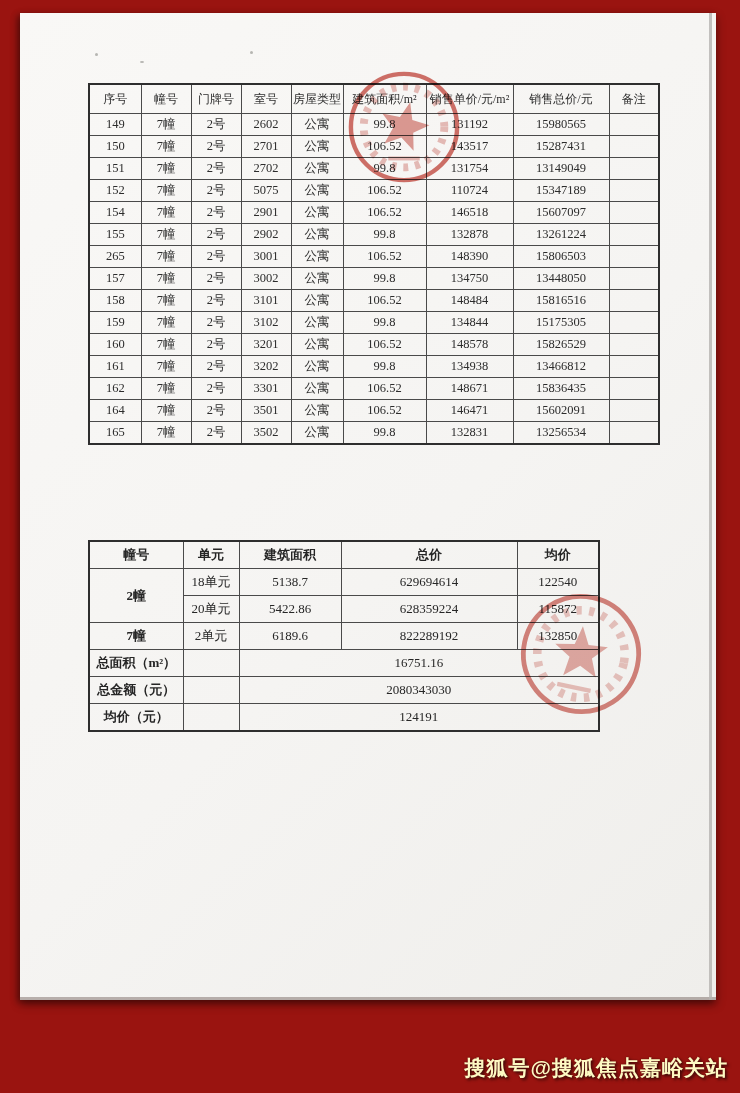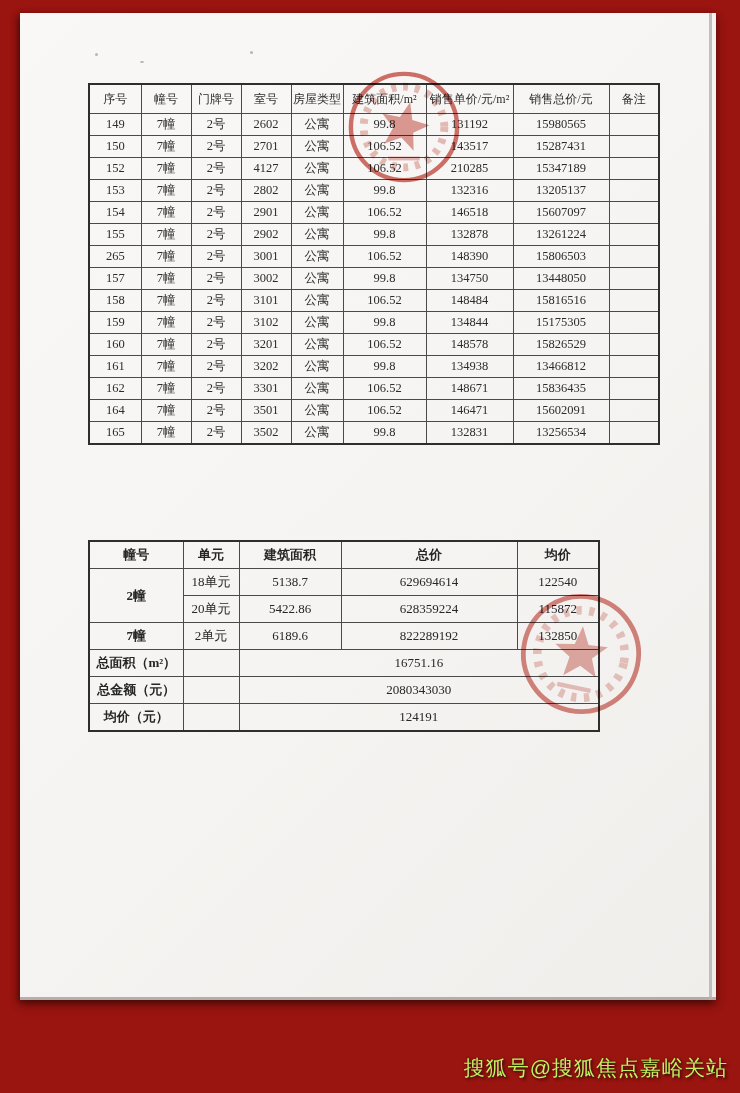--- a/index.html
+++ b/index.html
@@ -40,22 +40,22 @@
   .t2 th{height:26px;font-weight:bold;}
   .t2 td{height:26px;}
   .t2 td.lbl{font-weight:bold;font-family:Liberation Serif, serif;}
 
   .stamp{position:absolute;pointer-events:none;mix-blend-mode:multiply;}
   .stamp-top{left:325px;top:55px;}
   .stamp-bottom{left:497px;top:577px;transform:rotate(12deg);}
 
   .watermark{
     position:absolute;top:1054px;right:12px;
-    font-family:"Liberation Sans", sans-serif;font-weight:normal;
-    font-size:21px;letter-spacing:1px;color:#bef264;
+    font-family:"Liberation Sans", sans-serif;font-weight:bold;
+    font-size:21px;letter-spacing:1px;color:#fef9c3;
     text-shadow:2px 2px 3px rgba(0,0,0,0.6), 0 0 2px rgba(0,0,0,0.4);
   }
 </style>
 </head>
 <body>
 
 <div class="paper">
 
   <div class="speck" style="left:75px;top:40px;width:3px;height:3px;"></div>
   <div class="speck" style="left:120px;top:48px;width:4px;height:2px;"></div>
@@ -105,44 +105,44 @@
           <td>7幢</td>
           <td>2号</td>
           <td>2701</td>
           <td>公寓</td>
           <td>106.52</td>
           <td>143517</td>
           <td>15287431</td>
           <td></td>
         </tr>
 
+        <tr>
+          <td>151</td>
+          <td>7幢</td>
+          <td>2号</td>
+          <td>2702</td>
+          <td>公寓</td>
+          <td>99.8</td>
+          <td>131754</td>
+          <td>13149049</td>
+          <td></td>
+        </tr>
 
         <tr>
           <td>152</td>
           <td>7幢</td>
           <td>2号</td>
-          <td>4127</td>
-          <td>公寓</td>
-          <td>106.52</td>
-          <td>210285</td>
+          <td>5075</td>
+          <td>公寓</td>
+          <td>106.52</td>
+          <td>110724</td>
           <td>15347189</td>
           <td></td>
         </tr>
 
-        <tr>
-          <td>153</td>
-          <td>7幢</td>
-          <td>2号</td>
-          <td>2802</td>
-          <td>公寓</td>
-          <td>99.8</td>
-          <td>132316</td>
-          <td>13205137</td>
-          <td></td>
-        </tr>
 
         <tr>
           <td>154</td>
           <td>7幢</td>
           <td>2号</td>
           <td>2901</td>
           <td>公寓</td>
           <td>106.52</td>
           <td>146518</td>
           <td>15607097</td>

